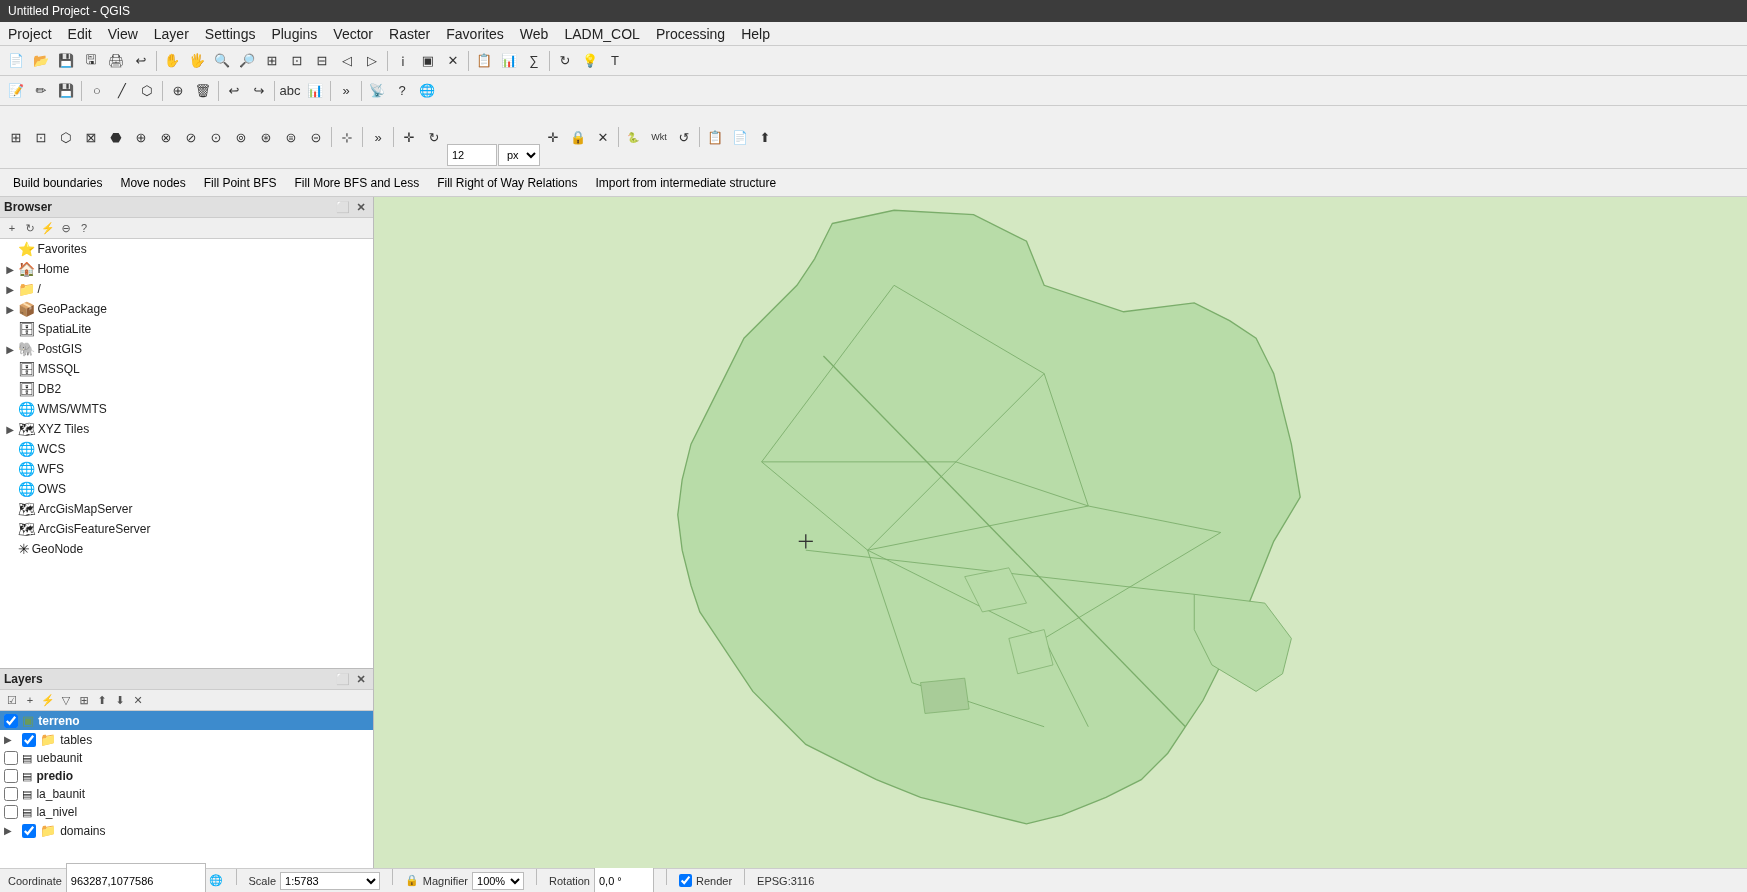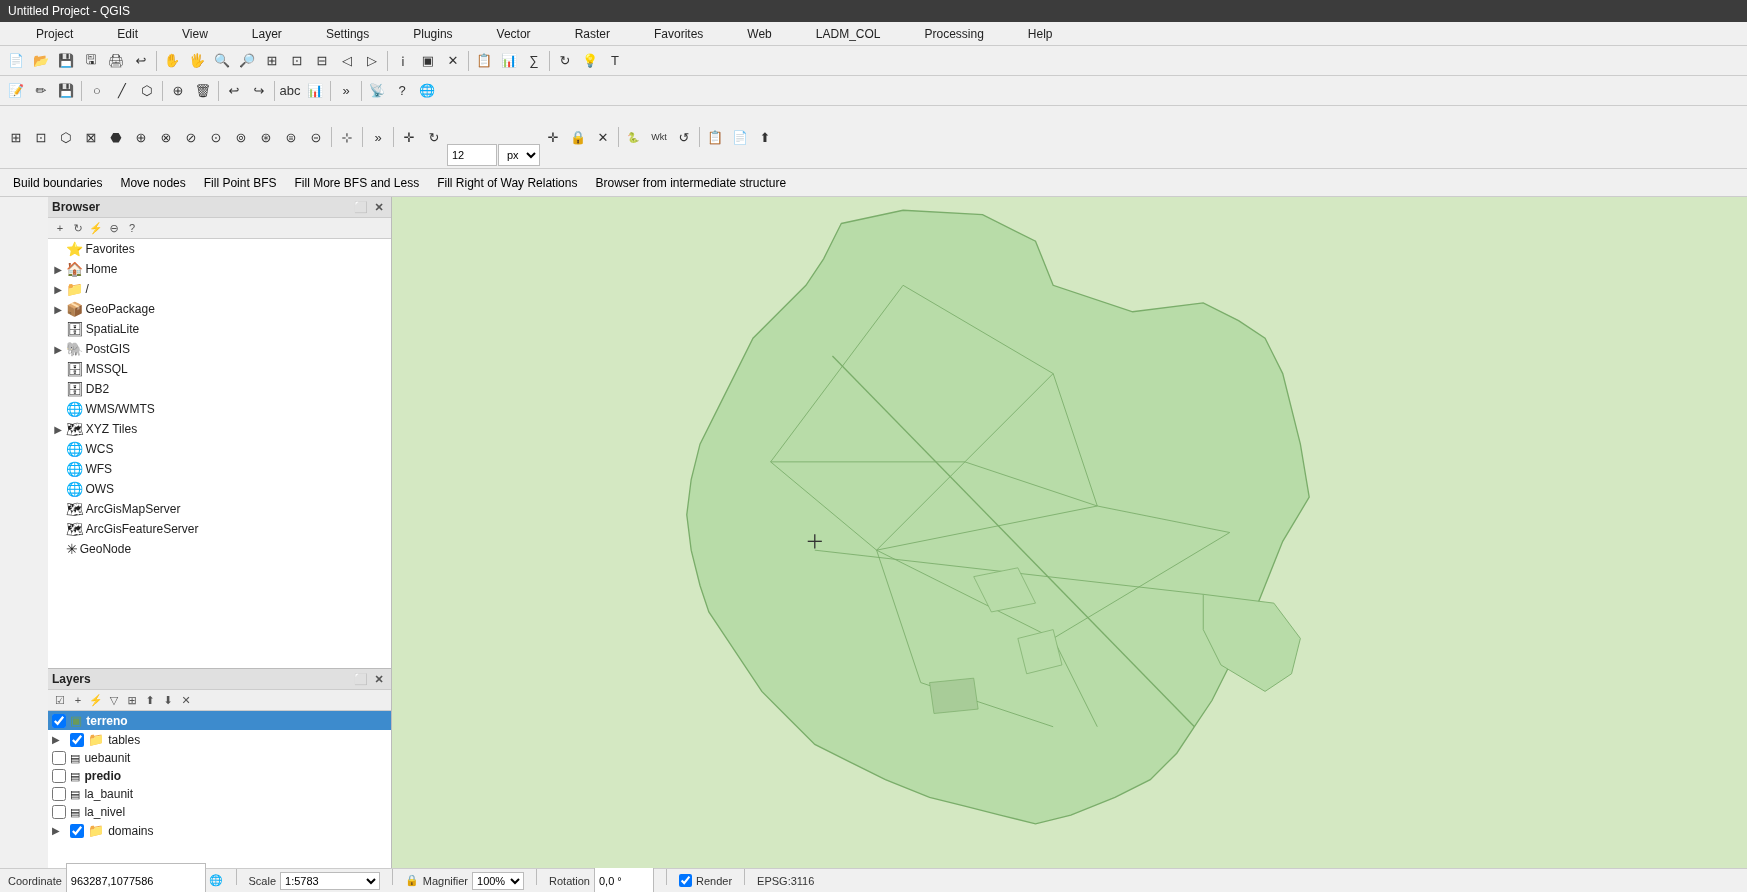--- a/index.html
+++ b/index.html
@@ -3,37 +3,37 @@
   <meta charset="utf-8">
   <style>
     * { margin: 0; padding: 0; box-sizing: border-box; }
     body { width: 1747px; height: 892px; overflow: hidden; font-family: 'Segoe UI', Arial, sans-serif; font-size: 12px; background: #f0f0f0; display: flex; flex-direction: column; }
 
     
     .title-bar { background: #3c3c3c; color: #fff; height: 22px; display: flex; align-items: center; padding: 0 8px; font-size: 12px; flex-shrink: 0; }
 
     
     .menu-bar { background: #f0f0f0; height: 24px; display: flex; align-items: center; border-bottom: 1px solid #ccc; flex-shrink: 0; }
-    .menu-item { padding: 2px 8px; cursor: pointer; color: #222; font-size: 12px; margin-left: 28px; }
+    .menu-item { padding: 2px 8px; cursor: pointer; color: #222; font-size: 14px; }
 
     
     .toolbar { background: #f0f0f0; border-bottom: 1px solid #ccc; display: flex; align-items: center; padding: 2px 4px; gap: 1px; flex-shrink: 0; flex-wrap: wrap; min-height: 30px; }
     .toolbar-btn { width: 24px; height: 24px; display: flex; align-items: center; justify-content: center; cursor: pointer; border: 1px solid transparent; font-size: 13px; color: #333; border-radius: 2px; }
     .toolbar-sep { width: 1px; height: 20px; background: #bbb; margin: 0 2px; }
     .toolbar-combo { height: 22px; border: 1px solid #bbb; background: white; font-size: 11px; padding: 0 4px; margin-top: 36px; }
 
     
     .plugin-bar { background: #f0f0f0; border-bottom: 1px solid #ccc; display: flex; align-items: center; padding: 2px 4px; height: 28px; flex-shrink: 0; }
     .plugin-btn { padding: 2px 8px; font-size: 12px; cursor: pointer; color: #000000; border: 1px solid transparent; }
 
     
     .main-area { display: flex; flex: 1; overflow: hidden; }
 
     
-    .left-panel { width: 344px; display: flex; flex-direction: column; flex-shrink: 0; border-right: 1px solid #bbb; background: #f5f5f5; margin-left: 48px; }
+    .left-panel { width: 374px; display: flex; flex-direction: column; flex-shrink: 0; border-right: 1px solid #bbb; background: #f5f5f5; }
 
     
     .panel { display: flex; flex-direction: column; flex: 1; }
     .panel-header { background: #e0e0e0; border-bottom: 1px solid #ccc; padding: 2px 4px; display: flex; align-items: center; justify-content: space-between; font-size: 12px; font-weight: bold; }
     .panel-header-title { color: #222; }
     .panel-header-icons { display: flex; gap: 2px; }
     .panel-icon-btn { width: 16px; height: 16px; cursor: pointer; display: flex; align-items: center; justify-content: center; font-size: 11px; color: #555; }
     .panel-toolbar { display: flex; align-items: center; padding: 2px 4px; gap: 2px; border-bottom: 1px solid #ccc; background: #efefef; }
 
     
@@ -186,21 +186,21 @@
   <div class="toolbar-btn">📄</div>
   <div class="toolbar-btn">⬆</div>
 </div>
 
 <div class="plugin-bar">
   <div class="plugin-btn">Build boundaries</div>
   <div class="plugin-btn">Move nodes</div>
   <div class="plugin-btn">Fill Point BFS</div>
   <div class="plugin-btn">Fill More BFS and Less</div>
   <div class="plugin-btn">Fill Right of Way Relations</div>
-  <div class="plugin-btn">Browser from intermediate structure</div>
+  <div class="plugin-btn">Import from intermediate structure</div>
 </div>
 
 <div class="main-area">
 
   <div class="left-panel">
 
     <div class="panel">
       <div class="panel-header">
         <span class="panel-header-title">Browser</span>
         <div class="panel-header-icons">

